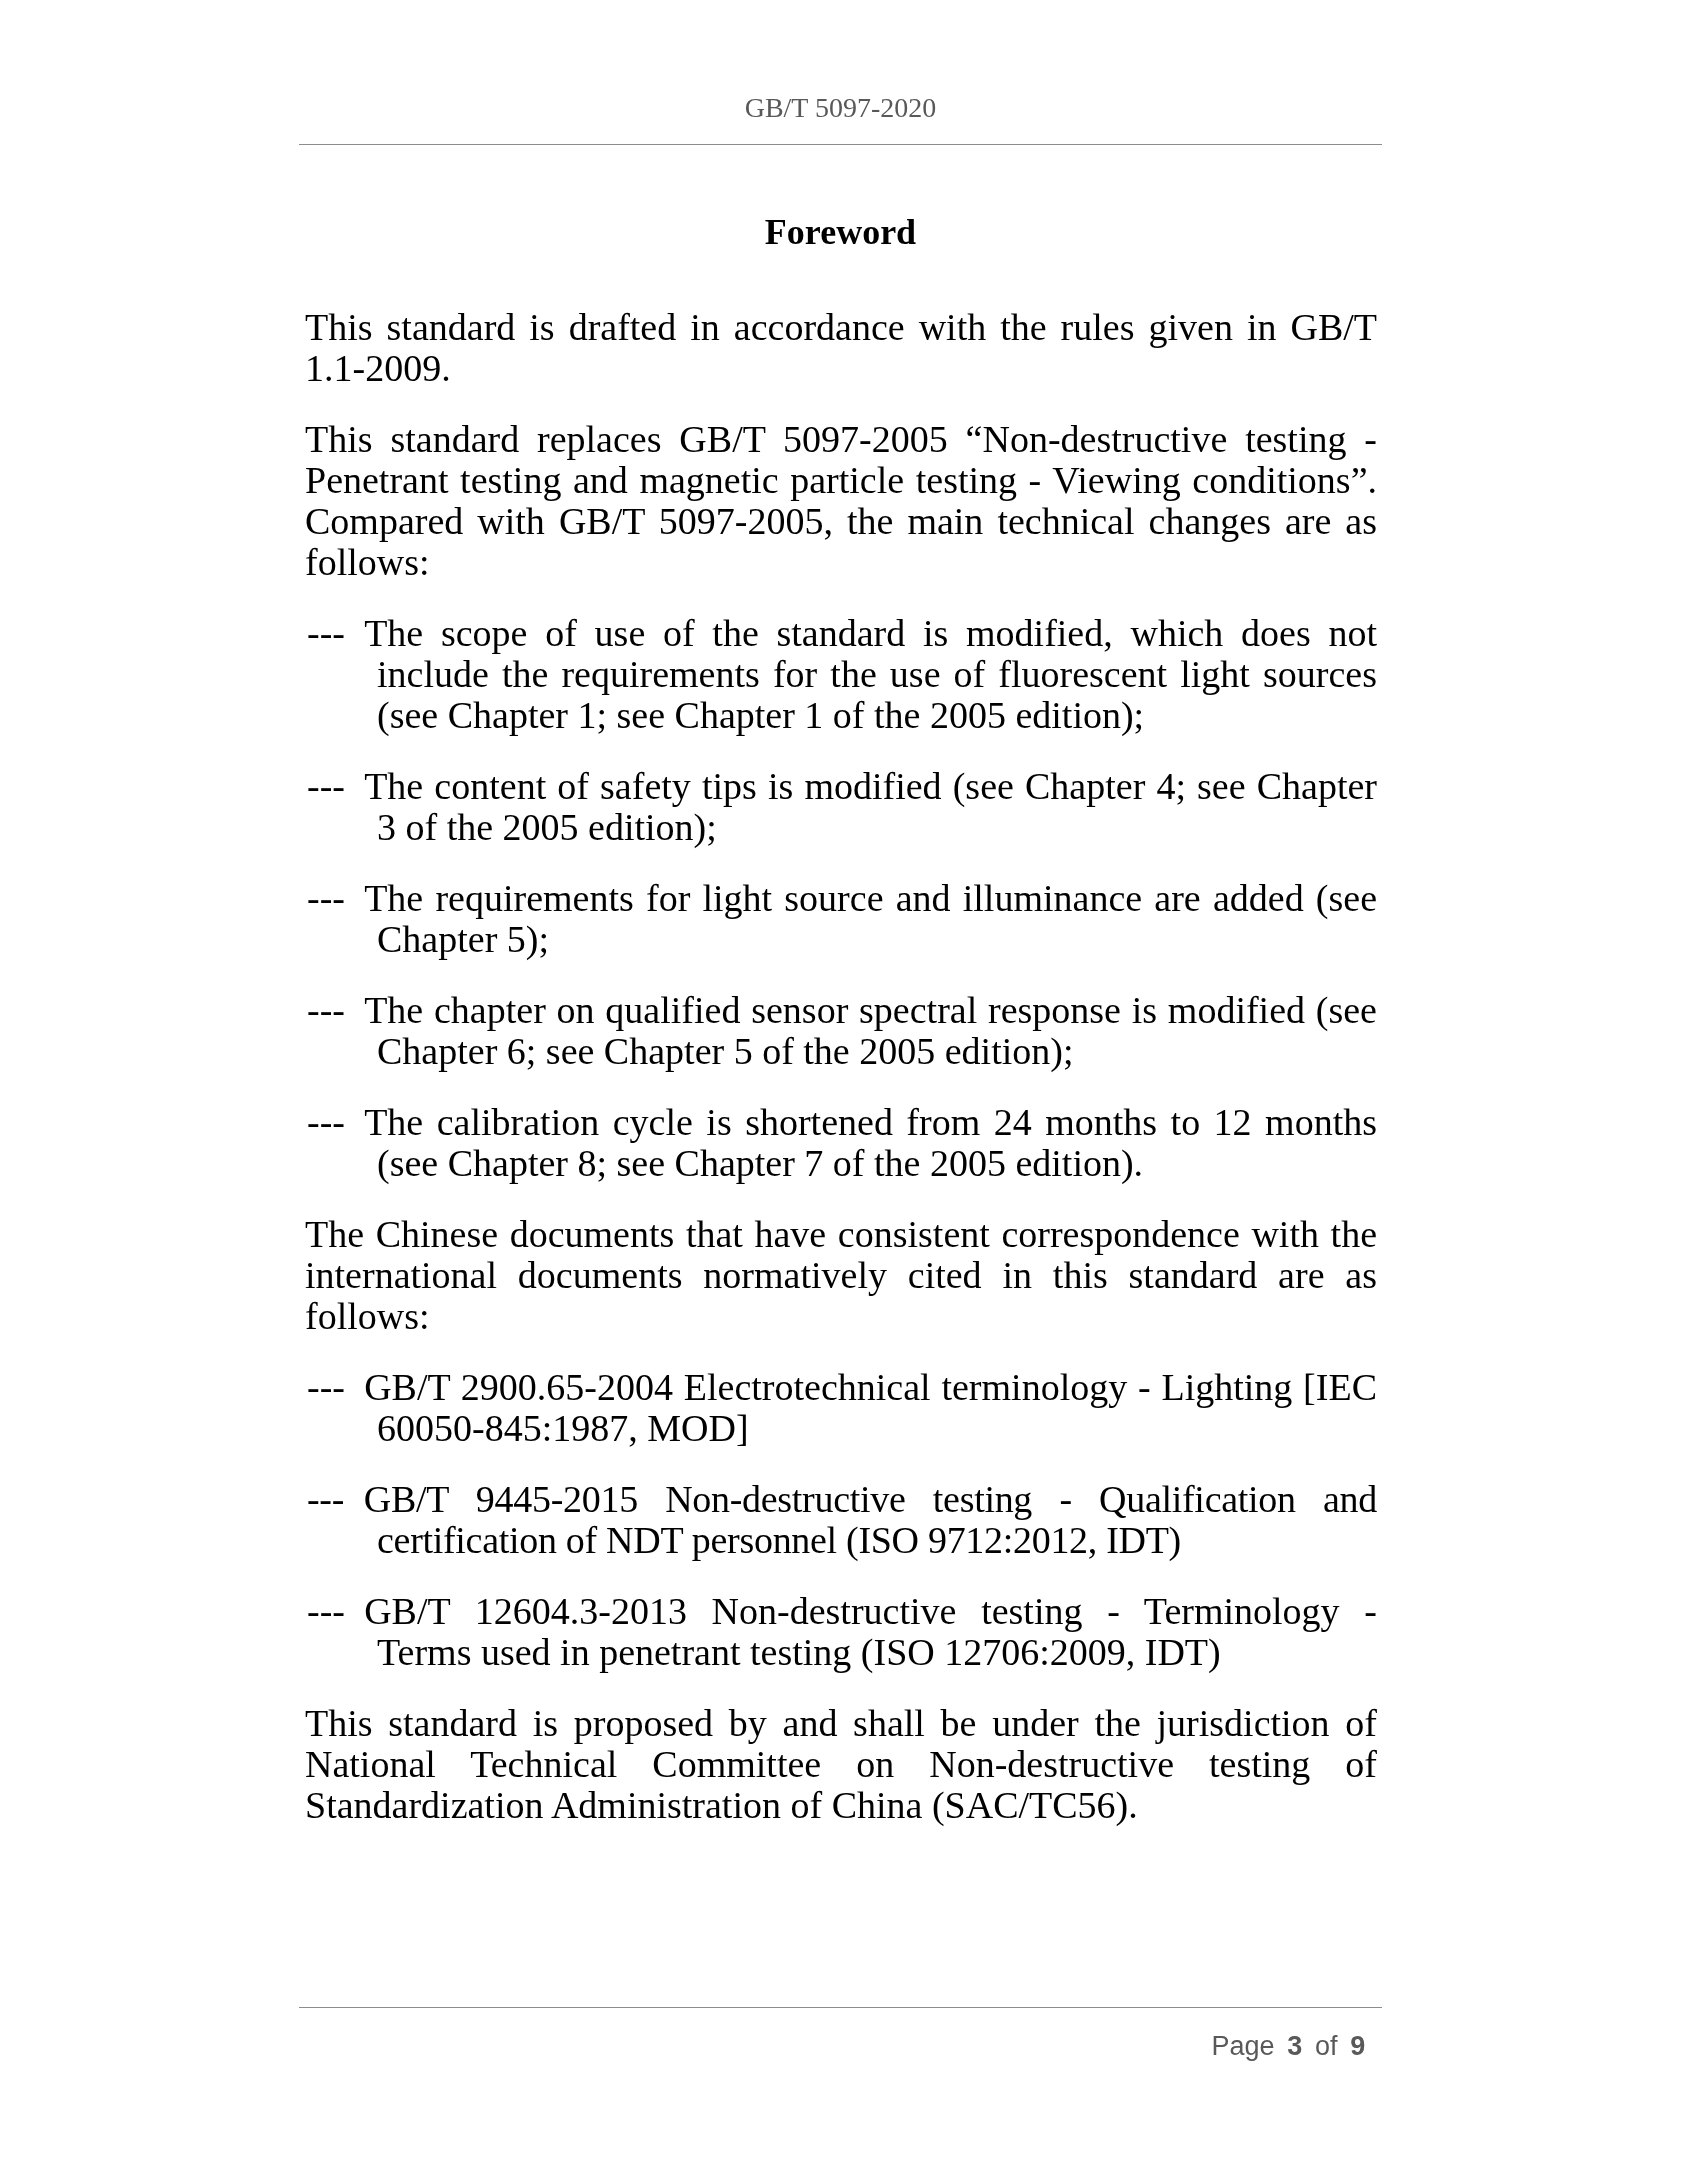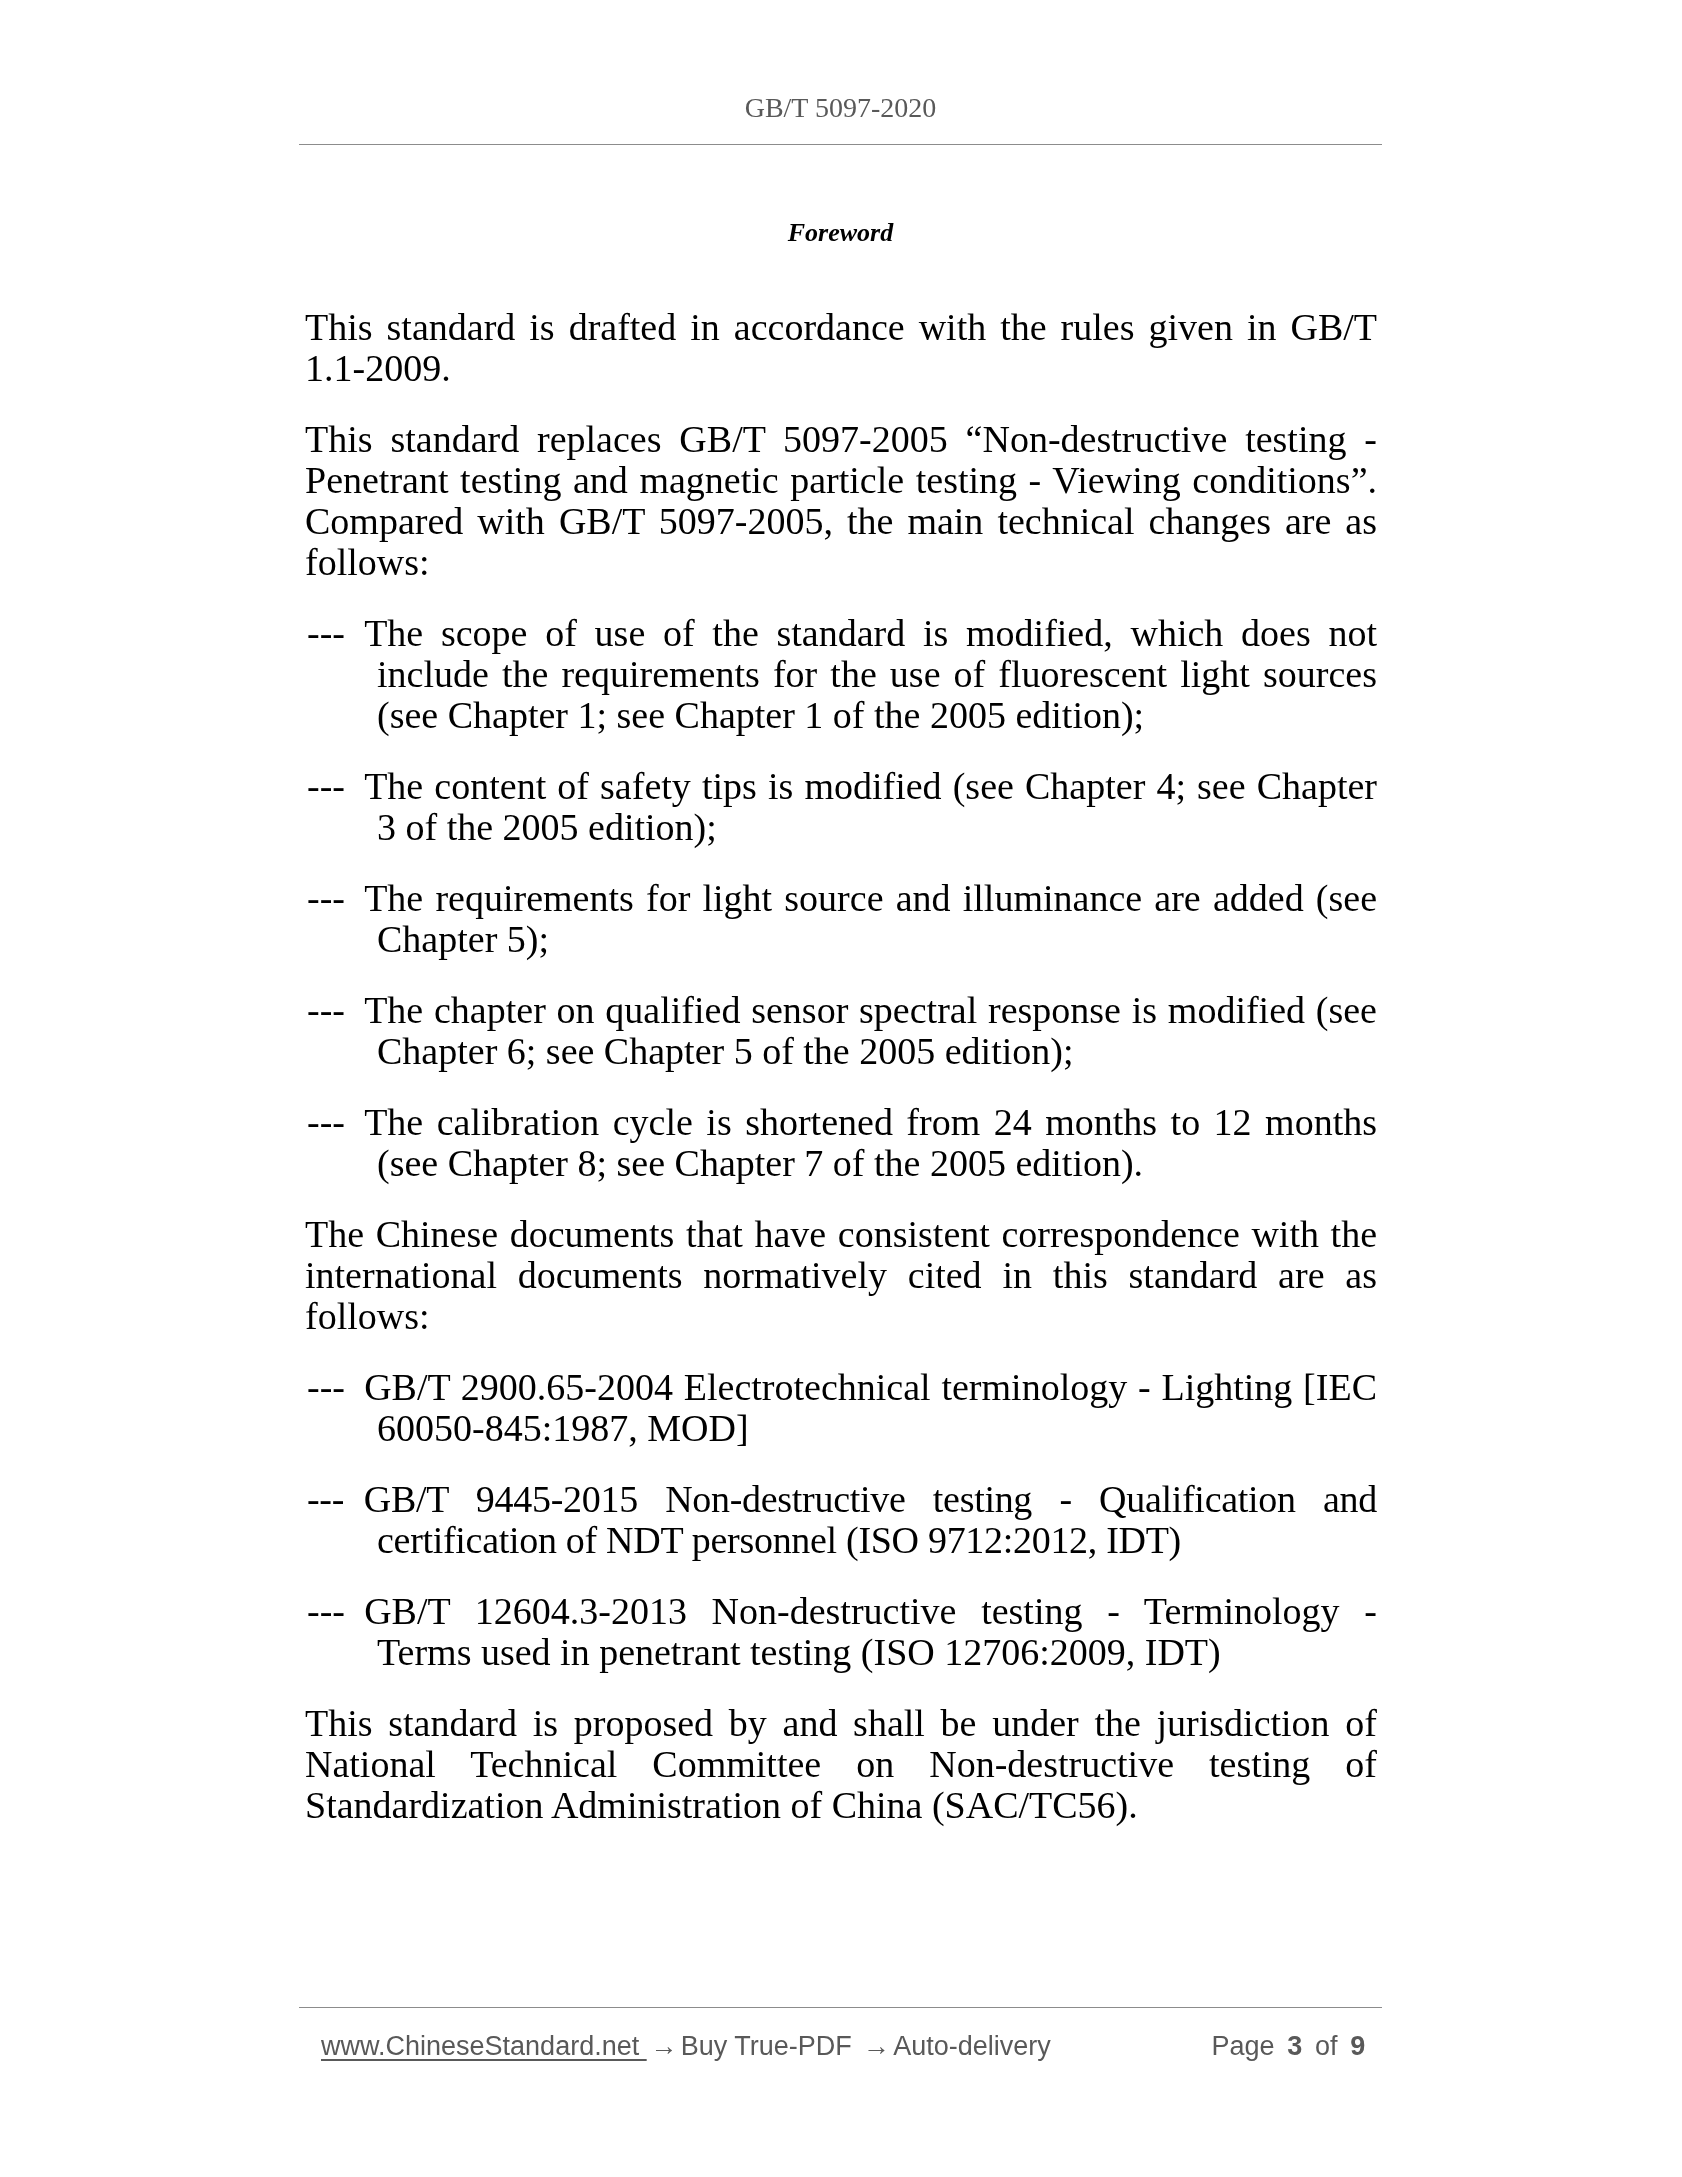--- a/index.html
+++ b/index.html
@@ -42,24 +42,23 @@
     .rule.bottom { top: 2007px; }
 
     .title {
       position: absolute;
       left: 299px;
       top: 210px;
       width: 1083px;
       text-align: center;
       font-family: "Liberation Serif", serif;
       font-weight: bold;
-      font-size: 26px;
+      font-size: 36px;
       line-height: 45px;
       color: #000000;
-      font-style: italic;
     }
 
     .body {
       position: absolute;
       left: 305px;
       top: 307px;
       width: 1072px;
       font-family: "Liberation Serif", serif;
       font-size: 38px;
       line-height: 41px;
@@ -143,24 +142,20 @@
       <p class="item tight"><span class="dash">---</span><span>GB/T 9445-2015 Non-destructive testing - Qualification and certification of NDT personnel (ISO 9712:2012, IDT)</span></p>
       <p class="item"><span class="dash">---</span><span>GB/T 12604.3-2013 Non-destructive testing - Terminology - Terms used in penetrant testing (ISO 12706:2009, IDT)</span></p>
     </div>
 
     <p class="para">This standard is proposed by and shall be under the jurisdiction of National Technical Committee on Non-destructive testing of Standardization Administration of China (SAC/TC56).</p>
   </div>
 
   <div class="rule bottom"></div>
 
   <div class="footer">
-    <div class="footer-left">
-      <a class="footer-link">www.ChineseStandard.net </a><span class="arrow">→</span><span>Buy True-PDF</span>
-      <span class="arrow">→</span><span>Auto-delivery</span>
-    </div>
     <div class="footer-right">
       <span>Page</span>
       <b>3</b>
       <span>of</span>
       <b>9</b>
     </div>
   </div>
 
 </div>
 

